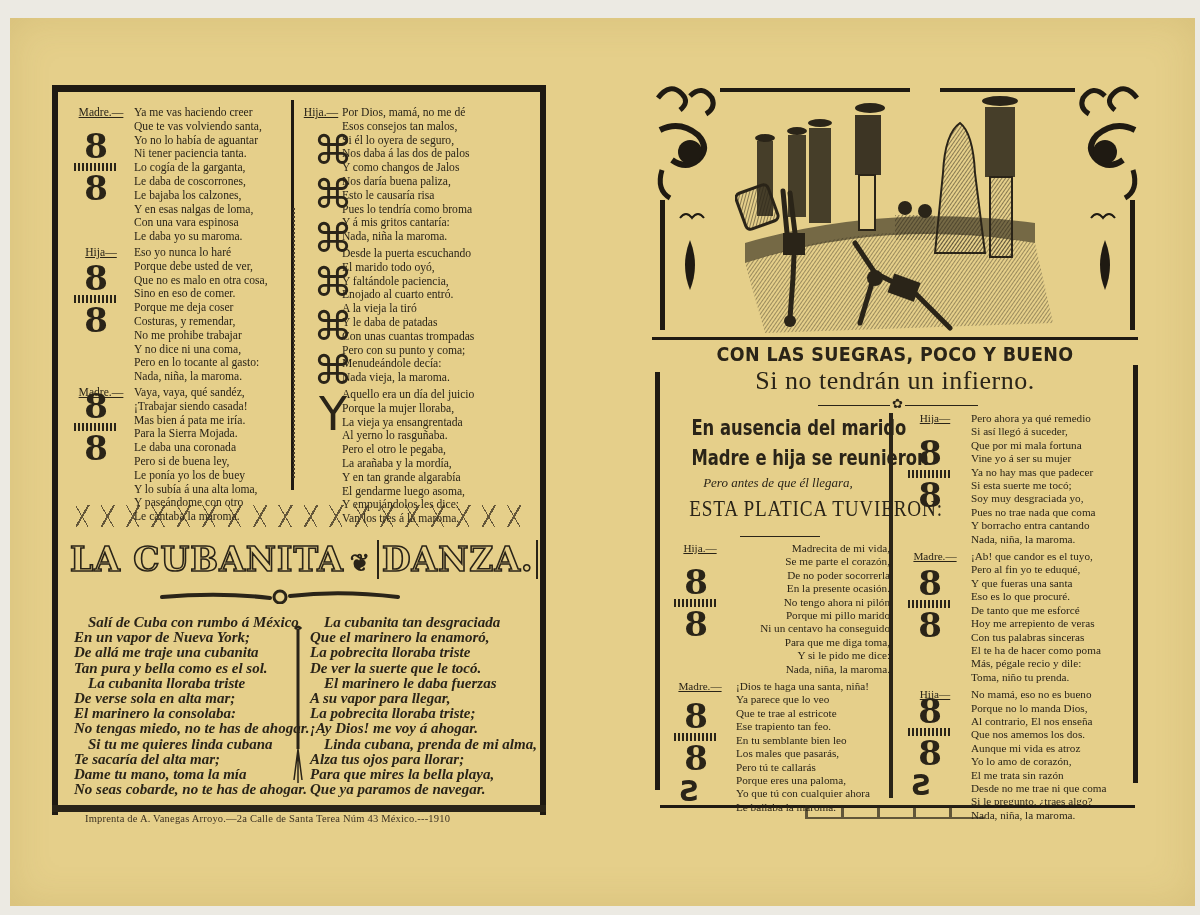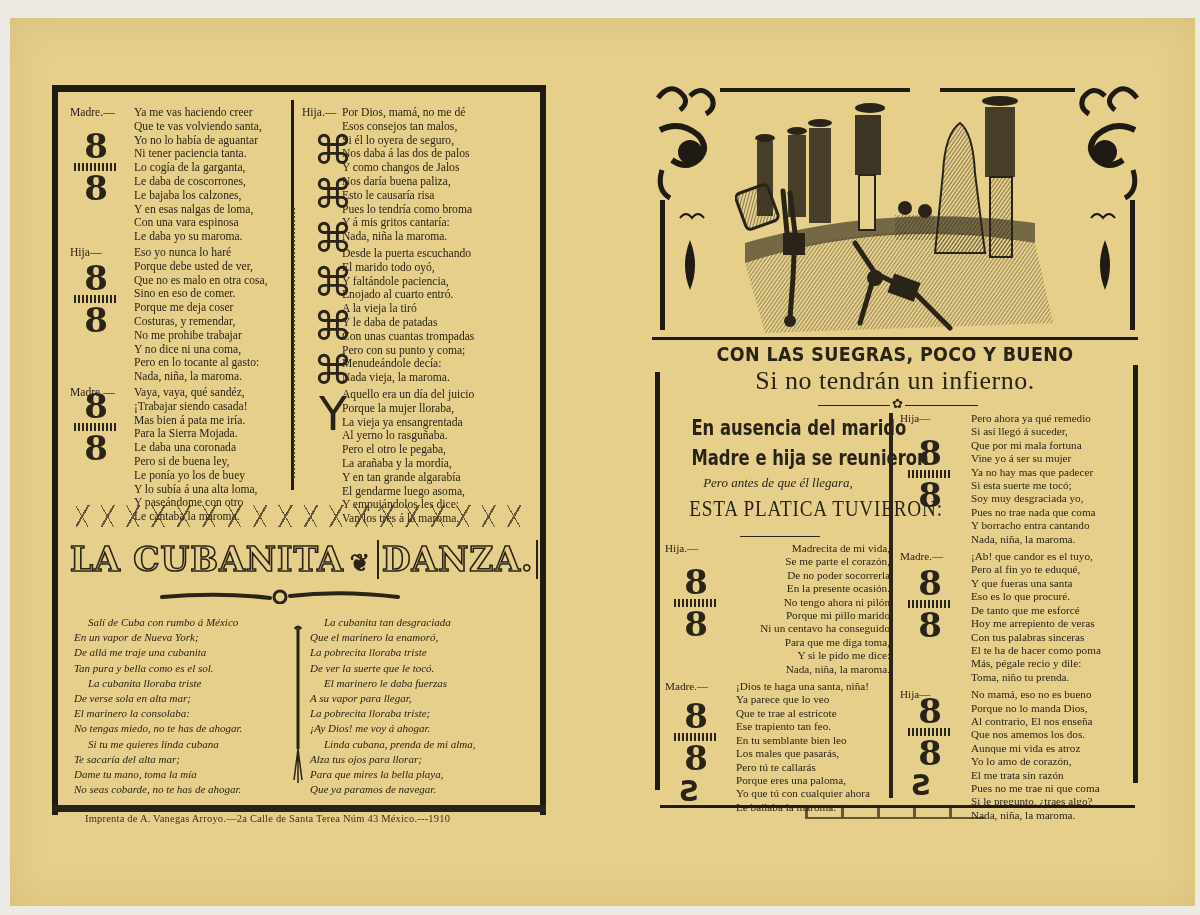--- a/index.html
+++ b/index.html
@@ -25,21 +25,21 @@
   .left-bottom-bar {
     position: absolute; left: 52px; top: 805px; width: 494px; height: 7px;
     background: #2a2418;
   }
   .imprint {
     position: absolute; left: 85px; top: 813px; width: 460px;
     font-size: 10.5px; color: #3a3020; letter-spacing: 0.2px; white-space: nowrap;
   }
   .verse-col { position: absolute; font-size: 11.6px; line-height: 13.8px; }
   .stanza { position: relative; }
-  .stanza .speaker { position: absolute; text-align: left; }
+  .stanza .speaker { position: absolute; text-align: center; text-decoration: underline; }
   .stanza .line { display: block; white-space: nowrap; }
   .col-divider { position: absolute; background: #1f1a12; }
   .ornament-block {
     position: absolute; width: 44px;
     display: flex; flex-direction: column; align-items: center;
   }
   .orn-8 { font-size: 34px; line-height: 32px; font-weight: bold; color: #2a2418; font-family: "DejaVu Serif", serif; }
   .orn-band {
     width: 44px; height: 8px; margin: 1px 0;
     background: repeating-linear-gradient(90deg, #2a2418 0 2px, #e5cf8a 2px 4px);
@@ -65,21 +65,21 @@
     -webkit-text-stroke: 1.6px #2a2418;
     white-space: nowrap;
   }
   .cubanita-title .danza {
     border-left: 2px solid #2a2418; border-right: 2px solid #2a2418; padding: 0 3px; text-align: right;
   }
   .cubanita-title .orn { color: #2a2418; -webkit-text-stroke: 0; font-size: 24px; margin: 0 6px; }
   .swash {
     position: absolute; left: 160px; top: 588px; width: 240px; height: 16px;
   }
-  .italic-col { position: absolute; font-style: italic; font-size: 11px; line-height: 15.2px; }
+  .italic-col { position: absolute; font-style: italic; font-size: 15px; line-height: 15.2px; font-weight: bold; }
   .italic-col .line { display: block; white-space: nowrap; }
   .italic-col .indent { padding-left: 14px; }
   .y-divider { position: absolute; left: 293px; top: 625px; width: 10px; height: 160px; }
 
   
   .woodcut {
     position: absolute; left: 735px; top: 93px; width: 318px; height: 244px;
   }
   .corner-left, .corner-right { position: absolute; top: 80px; width: 80px; height: 260px; }
   .corner-left { left: 650px; }
@@ -490,18 +490,18 @@
   <div class="stanza" style="margin-top:4px;">
     <span class="speaker" style="left:0;width:70px;">Hija—</span>
     <div style="padding-left:71px;">
       <span class="line">No mamá, eso no es bueno</span>
       <span class="line">Porque no lo manda Dios,</span>
       <span class="line">Al contrario, El nos enseña</span>
       <span class="line">Que nos amemos los dos.</span>
       <span class="line">Aunque mi vida es atroz</span>
       <span class="line">Yo lo amo de corazón,</span>
       <span class="line">El me trata sin razón</span>
-      <span class="line">Pues no me trae ni que coma</span>
+      <span class="line">Desde no me trae ni que coma</span>
       <span class="line">Si le pregunto, ¿traes algo?</span>
       <span class="line">Nada, niña, la maroma.</span>
     </div>
   </div>
 </div>
 
 </body></html>

